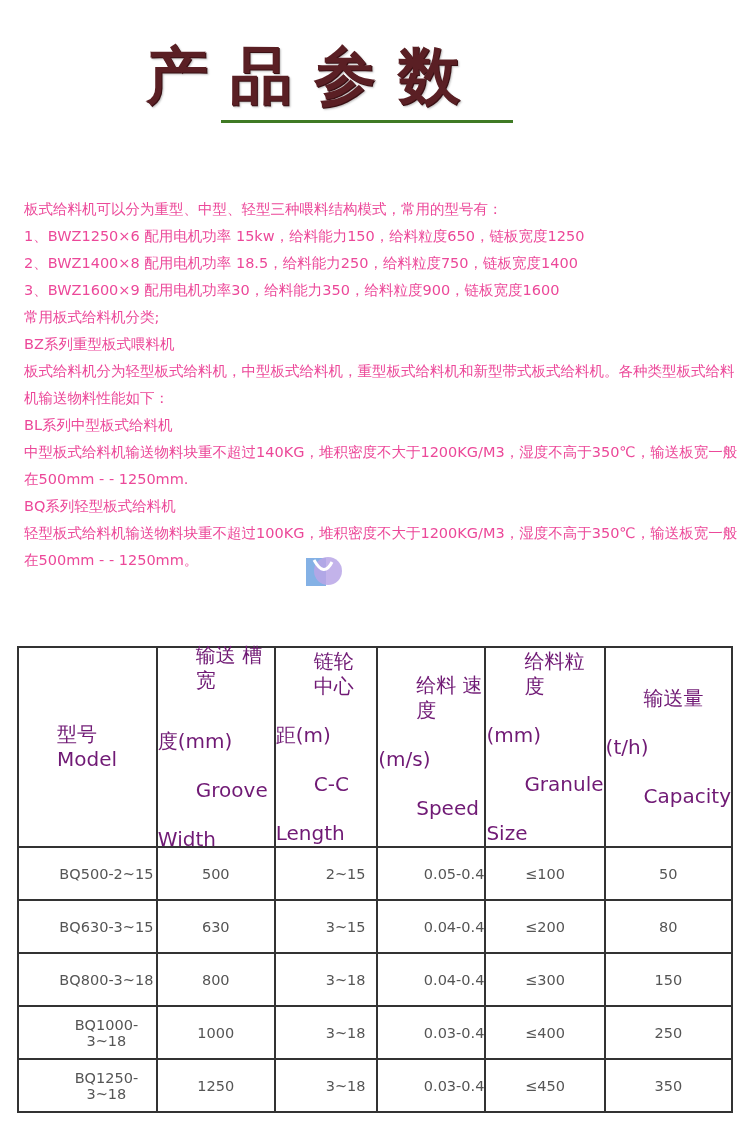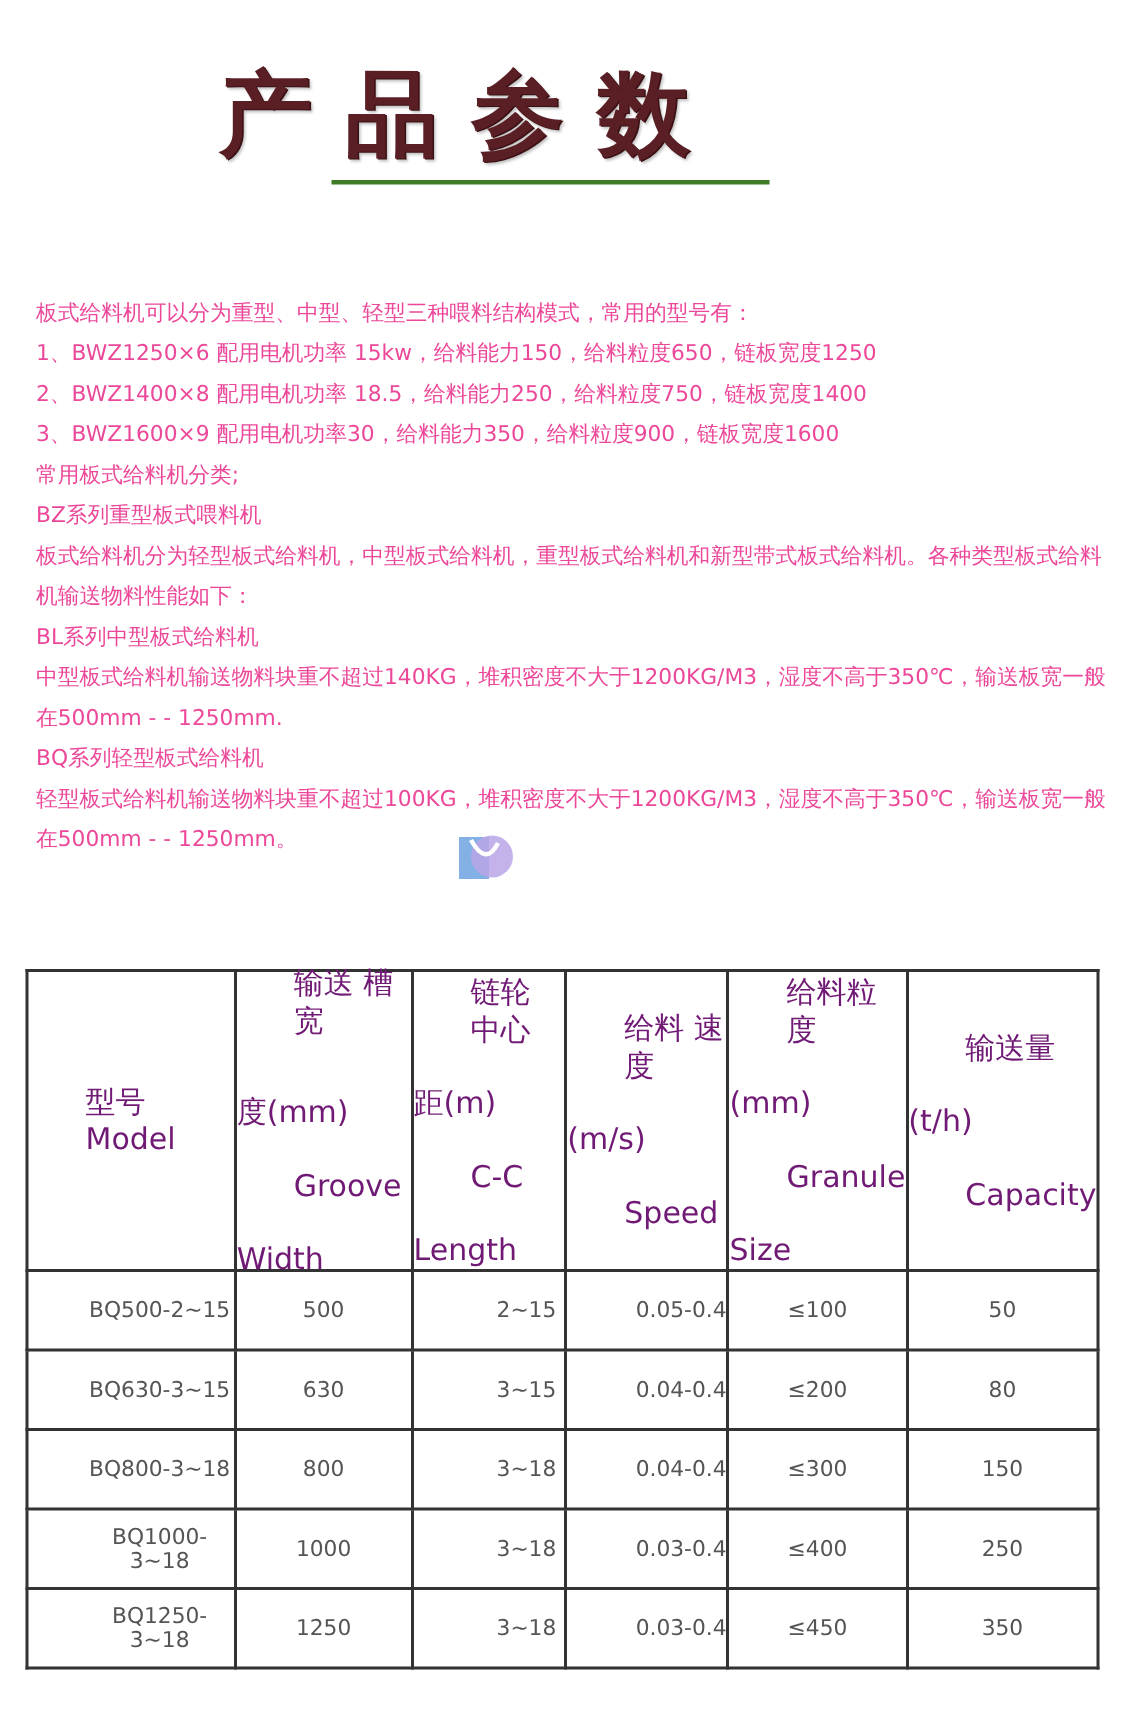--- a/index.html
+++ b/index.html
@@ -16,21 +16,21 @@
     .watermark { position: absolute; left: 306px; top: 556px; width: 38px; height: 32px; }
     table.spec { position: absolute; left: 17px; top: 646px; width: 716px; border-collapse: collapse;
                  font-size: 14px; color: #555; }
     table.spec td { border: 2px solid #333; padding: 0; vertical-align: middle; }
     .hdr td { height: 198px; }
     .hcell { display: flex; flex-direction: column; justify-content: center; height: 198px; font-size: 20px; line-height: 25px; color: #701a75; }
     .hcell span { display: block; }
     .ind { padding-left: 38px; }
     .row td { height: 51px; text-align: center; font-size: 14.5px; color: #555; }
     .row td.model { text-align: center; padding-left: 38px; }
-    .row td.cc { text-align: center; padding-left: 50px; }
+    .row td.cc { text-align: left; padding-left: 50px; }
     .row td.spd { text-align: right; }
   </style>
 </head>
 <body>
 
 <div class="title-wrap">
   <div class="title">产品参数</div>
   <div class="title-rule"></div>
 </div>
 

